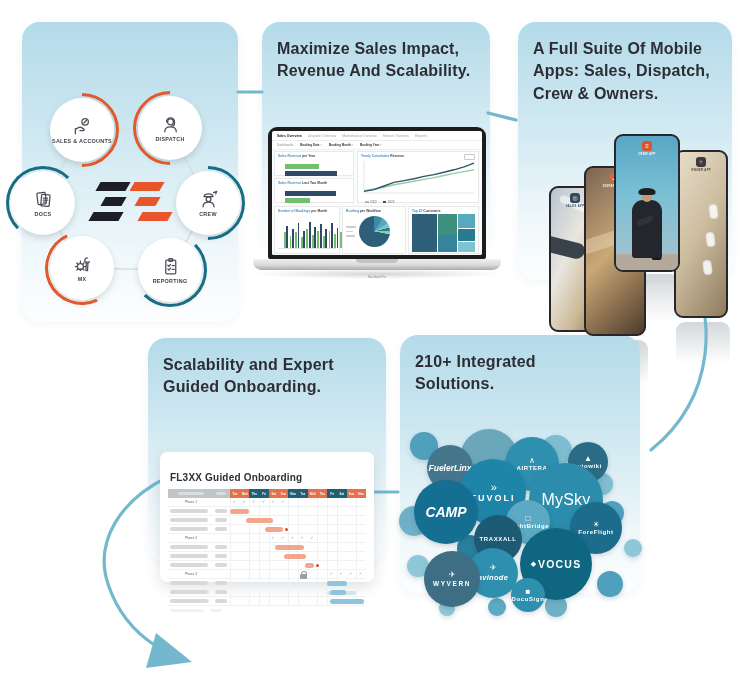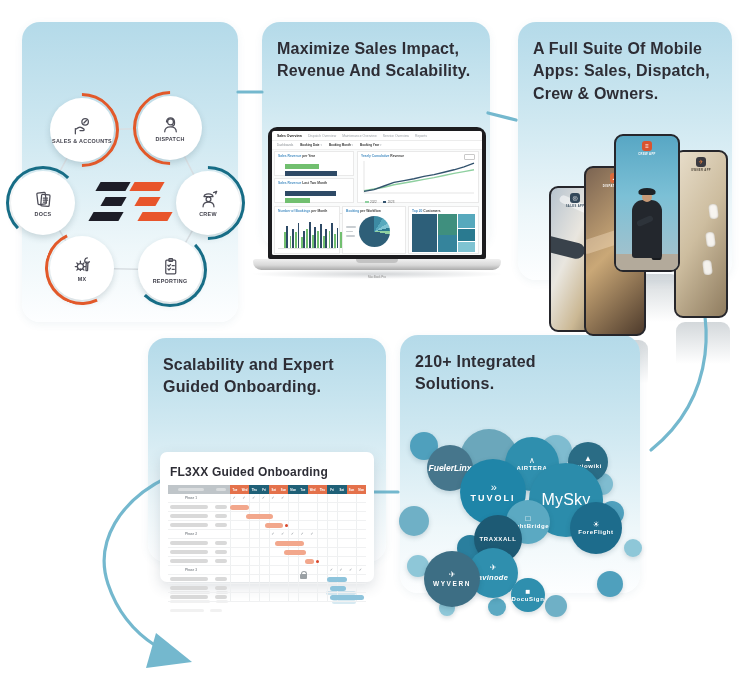--- a/index.html
+++ b/index.html
@@ -102,21 +102,21 @@
         border-radius:0 10px 12px 0;transform:rotate(14deg);}
   .jet-glint{position:absolute;left:6px;top:20px;width:70px;height:8px;background:rgba(255,255,255,.55);
         transform:rotate(24deg);border-radius:4px;}
   .hand-glint{position:absolute;left:-8px;top:60px;width:90px;height:14px;
         background:rgba(255,235,210,.35);transform:rotate(-18deg);border-radius:8px;}
   
   #p4{left:148px;top:338px;width:238px;height:224px;}
   .gantt-sheet{position:absolute;left:160px;top:452px;width:214px;height:130px;background:#fff;
         border-radius:7px;box-shadow:0 5px 14px rgba(50,70,85,.16);z-index:3;
         padding:8px;box-sizing:border-box;}
-  .gantt-title{font-size:12px;font-weight:bold;color:#2e2e36;letter-spacing:.2px;margin:5px 0 6px 2px;}
+  .gantt-title{font-size:10px;font-weight:bold;color:#2e2e36;letter-spacing:.2px;margin:12px 0 6px 2px;}
   .g-header{display:flex;height:9px;}
   .g-name{width:44px;display:flex;align-items:center;padding-left:2px;box-sizing:border-box;}
   .g-mini{width:18px;display:flex;align-items:center;justify-content:center;}
   .g-head-cell{background:#bfc5c9;display:flex;align-items:center;justify-content:center;}
   .g-day{flex:1;display:flex;align-items:center;justify-content:center;color:#fff;
         font-size:2.8px;font-weight:bold;}
   .g-day.o{background:#e4714b;} .g-day.d{background:#1f6077;}
   .g-row{display:flex;height:8px;border-bottom:.6px solid #f0f1f2;}
   .g-time{position:relative;width:136px;
         background:repeating-linear-gradient(90deg,#eef0f1 0 .7px,transparent .7px 9.71px);}
@@ -645,34 +645,41 @@
         <span class="b-label">AIRTERA</span>
       </div>
       <div class="bubble" style="left: 568px; top: 442px; height: 40px; width: 40px; background: rgb(42, 108, 133);">
         <span class="b-icon">▲</span>
         <span class="b-label">aviowiki</span>
       </div>
       <div class="bubble tuvoli" style="left: 460px; top: 459px; height: 66px; width: 66px; background: rgb(31, 133, 168);">
         <span class="b-icon">»</span>
         <span class="b-label">TUVOLI</span>
       </div>
+      <div class="bubble camp" style="left: 414px; top: 480px; height: 64px; width: 64px; background: rgb(21, 111, 147);">
+        <span class="b-label">CAMP</span>
+      </div>
       <div class="bubble mysky" style="left: 529px; top: 463px; height: 74px; width: 74px; background: rgb(43, 140, 171);">
         <span class="b-label">MySky</span>
       </div>
       <div class="bubble" style="left: 506px; top: 500px; height: 44px; width: 44px; background: rgb(91, 169, 194);">
         <span class="b-icon">□</span>
         <span class="b-label">FlightBridge</span>
       </div>
       <div class="bubble" style="left: 474px; top: 515px; height: 48px; width: 48px; background: rgb(29, 90, 116);">
         <span class="b-label">TRAXXALL</span>
       </div>
       <div class="bubble" style="left: 570px; top: 502px; height: 52px; width: 52px; background: rgb(29, 108, 140);">
         <span class="b-icon">☀</span>
         <span class="b-label">ForeFlight</span>
       </div>
+      <div class="bubble vocus" style="left: 520px; top: 528px; height: 72px; width: 72px; background: rgb(15, 102, 128);">
+        <span class="b-icon">◆</span>
+        <span class="b-label">VOCUS</span>
+      </div>
       <div class="bubble avinode" style="left: 468px; top: 548px; height: 50px; width: 50px; background: rgb(47, 143, 174);">
         <span class="b-icon">✈</span>
         <span class="b-label">avinode</span>
       </div>
       <div class="bubble wyvern" style="left: 424px; top: 551px; height: 56px; width: 56px; background: rgb(61, 110, 132);">
         <span class="b-icon">✈</span>
         <span class="b-label">WYVERN</span>
       </div>
       <div class="bubble" style="left: 511px; top: 578px; height: 34px; width: 34px; background: rgb(47, 143, 174);">
         <span class="b-icon">■</span>

